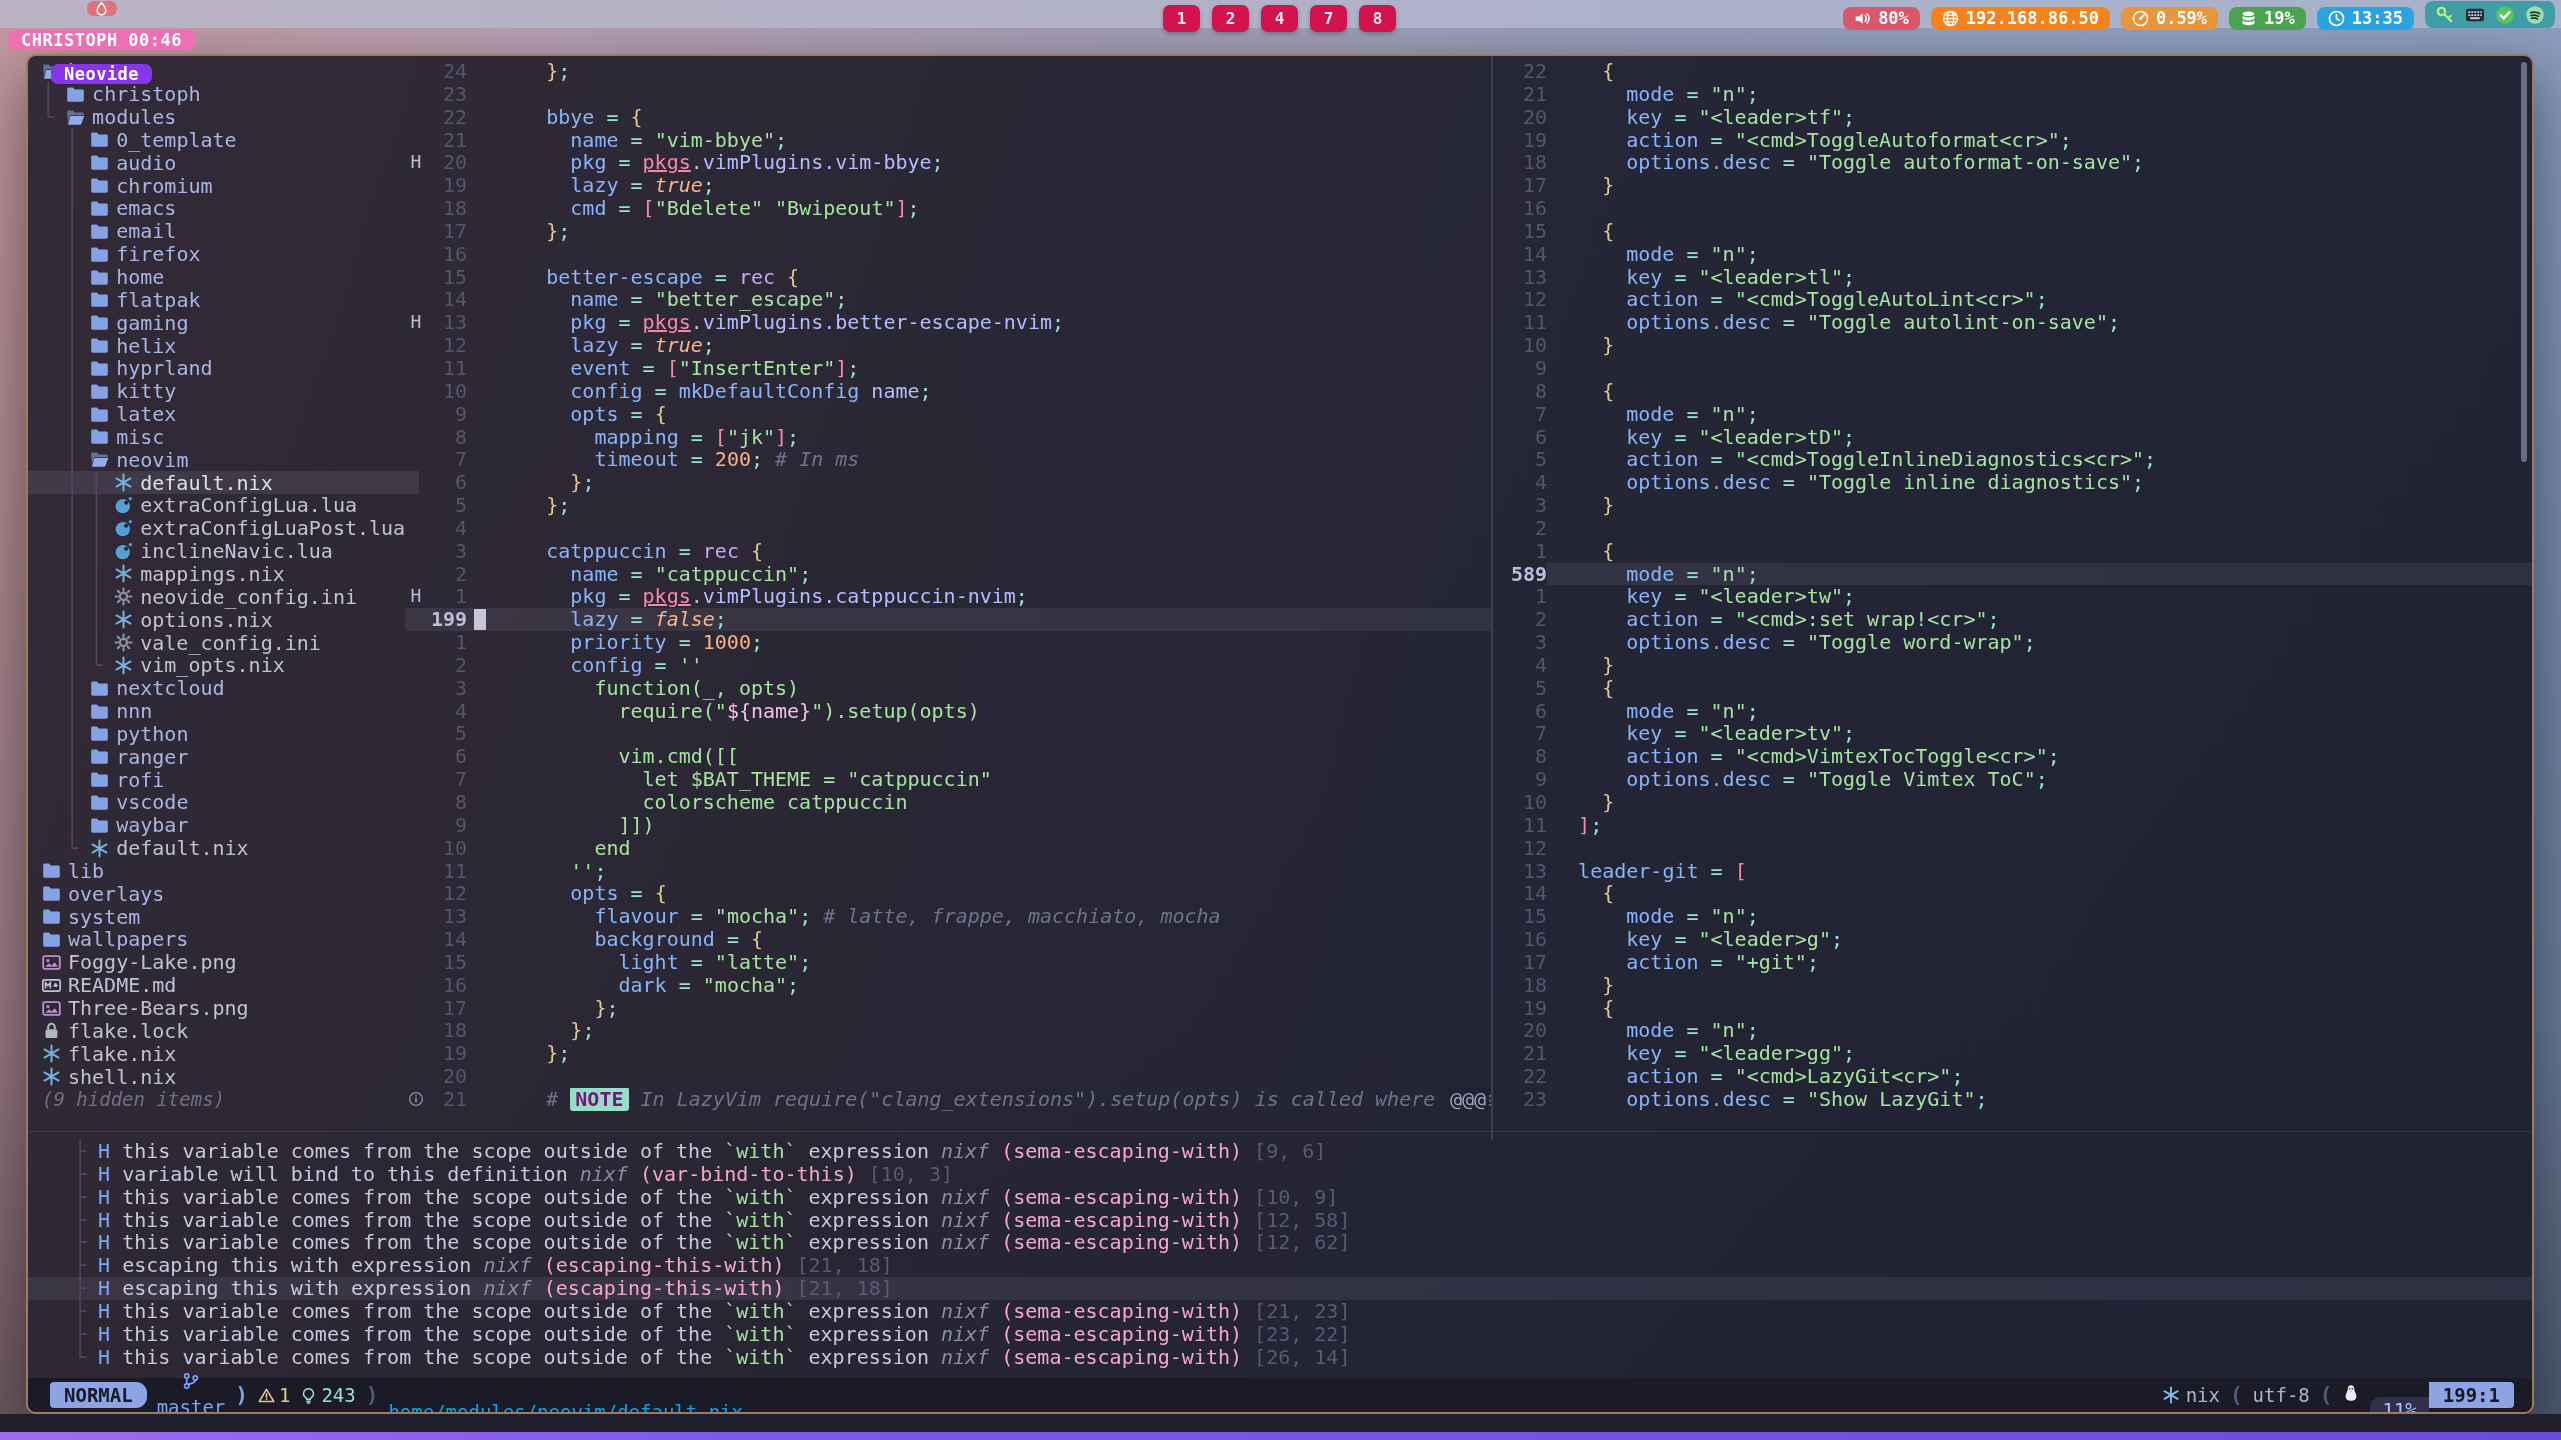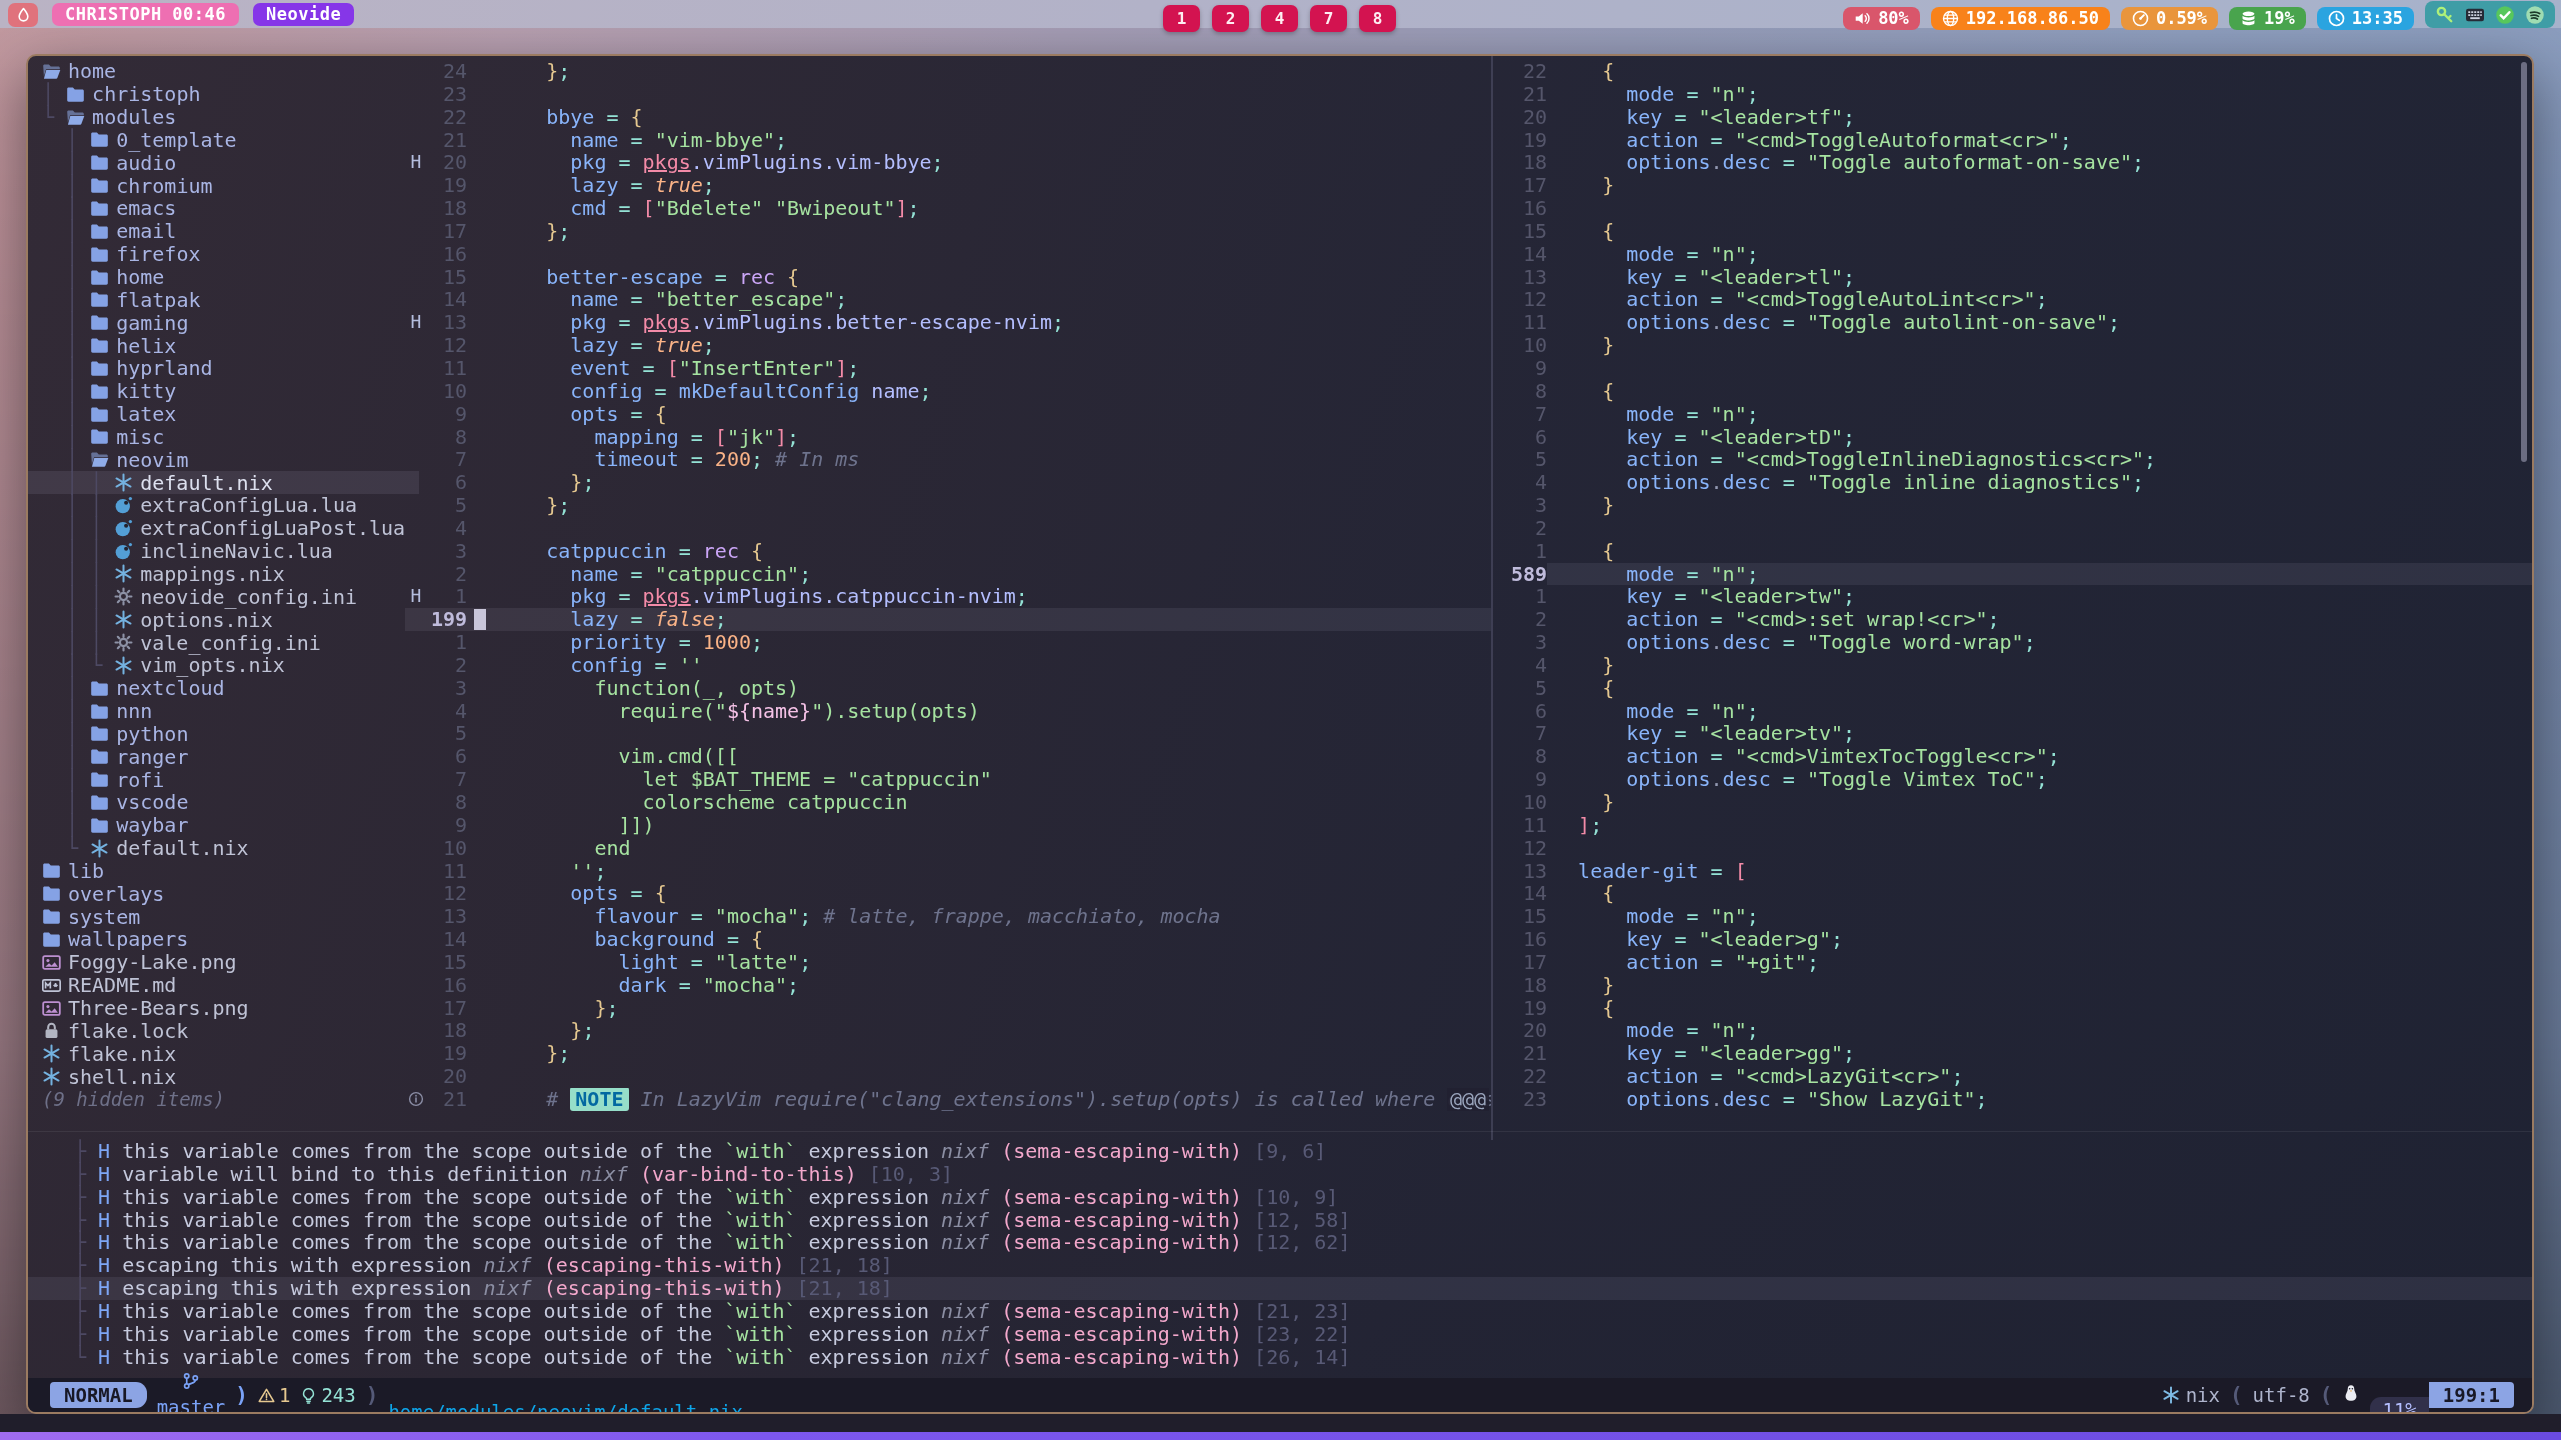--- a/index.html
+++ b/index.html
@@ -8,21 +8,21 @@
     font-family:"DejaVu Sans Mono", monospace;
     background:linear-gradient(100deg,#bb8f96 0%,#b096a8 18%,#9c93ad 38%,#8d93b2 58%,#8495b8 78%,#7e93b8 100%);
   }
   body::before{content:"";position:absolute;inset:0;
     background:linear-gradient(180deg,rgba(255,255,255,.10),rgba(0,0,0,0) 14%,rgba(0,0,0,.18) 72%,rgba(0,0,0,.42) 100%);
     pointer-events:none;}
   
   .topbar{position:absolute;left:0;top:0;width:100%;height:28px;
     background:linear-gradient(90deg,#bab3c4,#b2b2c8 45%,#a6b2cb);
     z-index:5;}
-  .tb-left{position:absolute;left:8px;top:0;height:28px;display:flex;align-items:center;gap:14px;}
+  .tb-left{position:absolute;left:8px;top:0;height:28px;display:flex;align-items:center;gap:14px;flex-direction:column;}
   .tb-center{position:absolute;left:1163px;top:0;display:flex;gap:12px;}
   .tb-right{position:absolute;right:6px;top:0;height:28px;display:flex;align-items:center;gap:11px;}
   .tb-logo{width:30px;height:24px;margin-top:1px;background:#e0727c;border-radius:7px;
     display:flex;align-items:center;justify-content:center;}
   .tb-logo svg{width:15px;height:15px;}
   .tb-badge{height:23px;border-radius:7px;padding:0 13px;display:flex;align-items:center;
     color:#fff;font-weight:bold;font-size:17px;letter-spacing:.5px;}
   .ws-box{width:37px;height:27px;margin-top:5px;border-radius:7px;background:#d31350;
     color:#fdeef2;font-weight:bold;font-size:16px;display:flex;align-items:center;justify-content:center;
     box-shadow:0 2px 4px rgba(0,0,0,.25);}
@@ -65,21 +65,21 @@
   .row.cur .num{color:#c0bcdc;font-weight:bold;}
   .cursorblock{position:absolute;left:7px;top:1px;width:12px;height:21px;background:#c9c6da;}
   .trunc{position:absolute;right:2px;top:0;padding:0 3px;background:rgba(34,33,49,.92);color:#9aa5bd;}
   .pane-scrollbar{position:absolute;right:5px;top:6px;width:6px;height:400px;border-radius:3px;
     background:rgba(190,190,215,.48);}
   
   .t-w{color:#c6cade}.t-k{color:#89b4fa}.t-o{color:#94e2d5}.t-s{color:#a6e3a1}.t-p{color:#e5c890}
   .t-b{color:#f38ba8}.t-u{color:#f38ba8;text-decoration:underline}.t-l{color:#b4befe}
   .t-n{color:#fab387}.t-bo{color:#fab387;font-style:italic}.t-c{color:#6e738d;font-style:italic}
   .t-kw{color:#cba6f7}.t-d{color:#f5c2e7}.t-dot{color:#9399b2}.t-fn{color:#89b4fa}
-  .t-nt{background:#96dec9;color:#0369a1;font-weight:bold;font-style:normal;padding:0 5px;border-radius:3px;}
+  .t-nt{background:#96dec9;color:#701a75;font-weight:bold;font-style:normal;padding:0 5px;border-radius:3px;}
   
   .trouble{position:absolute;left:0;right:0;bottom:34px;height:238px;border-top:1px solid rgba(255,255,255,.07);
     padding:8px 0 0 46px;overflow:hidden;font-size:20px;}
   .qrow{height:22.85px;line-height:22.85px;white-space:pre;}
   .qrow.sel{background:rgba(205,205,235,.09);margin-left:-46px;padding-left:46px;}
   .t-g{color:#4d4963}.t-h{color:#7da6f6}.t-m{color:#c6cade}.t-q{color:#a6e3a1}
   .t-i{color:#8b8ea3;font-style:italic}.t-pk{color:#f3a8cc}.t-co{color:#585a76}
   
   .statusbar{position:absolute;left:0;right:0;bottom:0;height:34px;background:#1b1a27;
     display:flex;align-items:center;font-size:19px;padding:0 18px 0 22px;box-sizing:border-box;}

